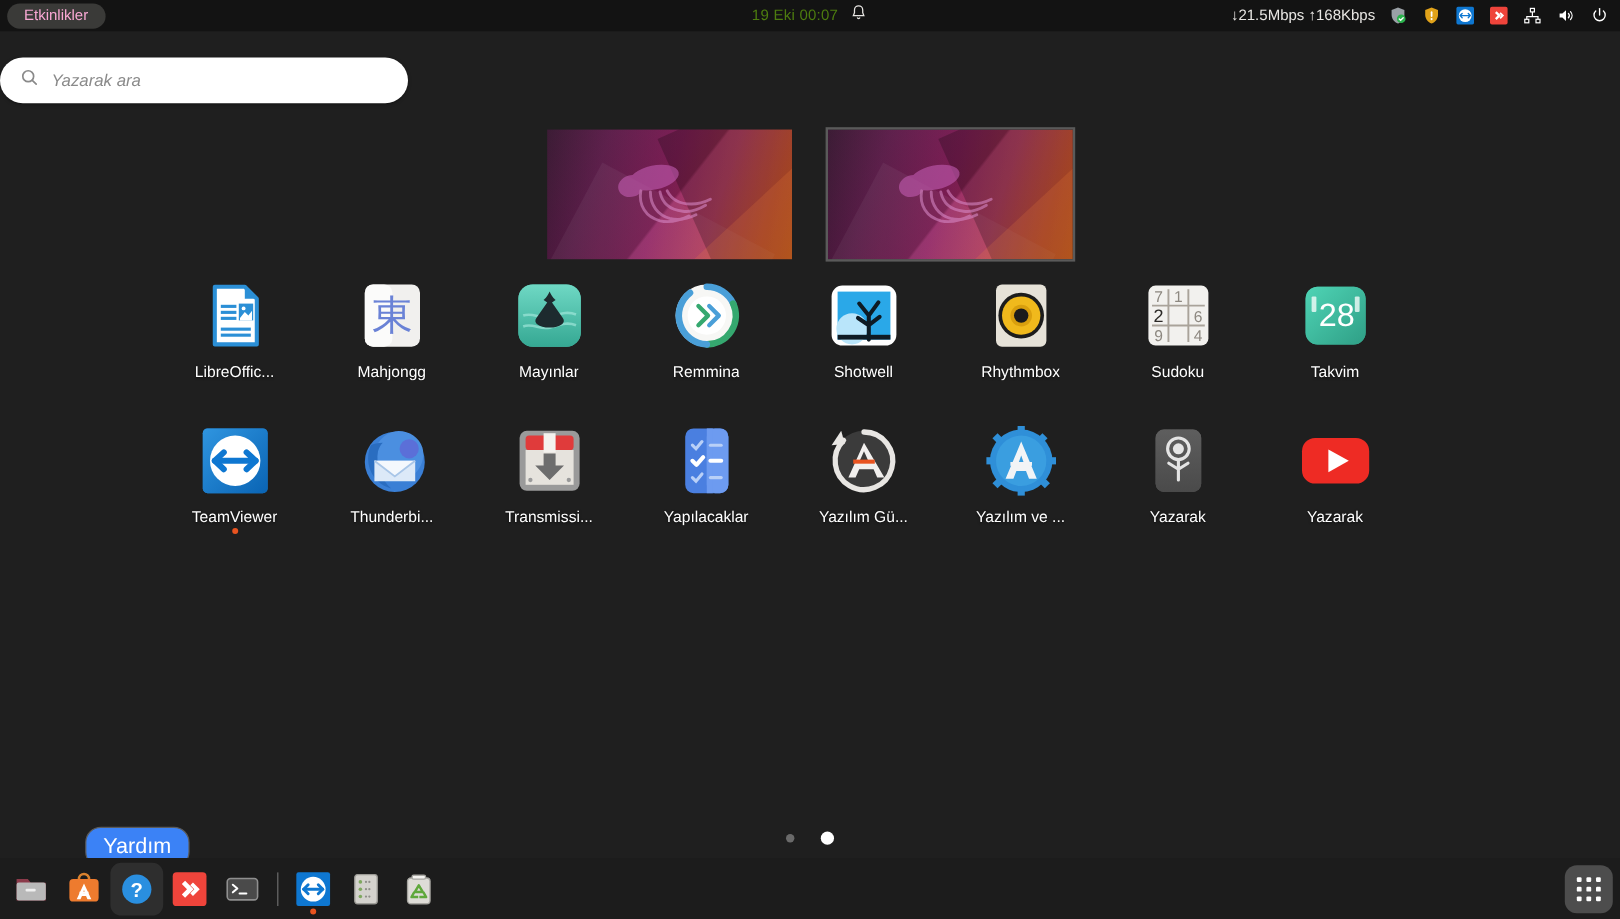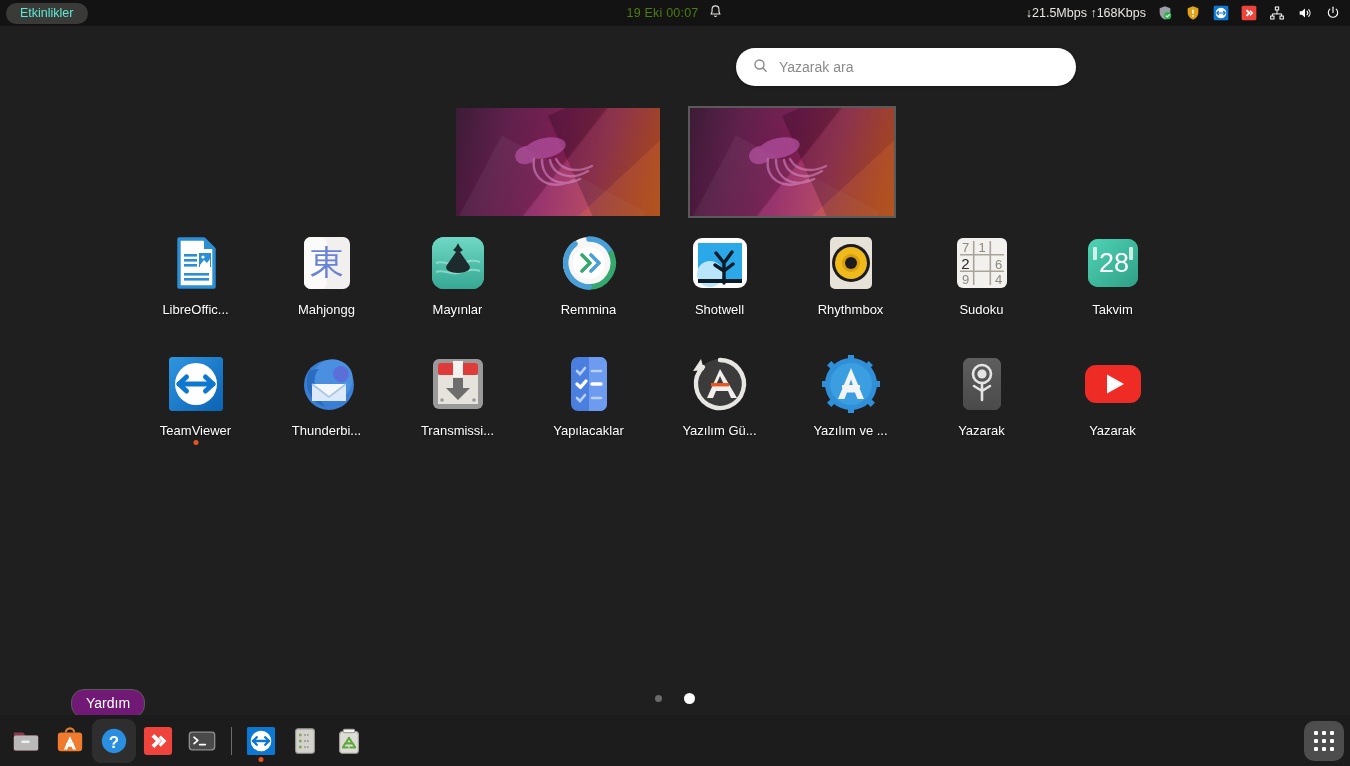--- a/index.html
+++ b/index.html
@@ -16,21 +16,21 @@
     position: absolute; top: 0; left: 0; width: 1350px; height: 26px;
     background: #131313;
     display: flex; align-items: center;
     z-index: 50;
   }
   #activities-btn {
     margin-left: 6px;
     padding: 2px 14px 3px 14px;
     border-radius: 13px;
     background: #3a3a38;
-    color: #5eead4;
+    color: #f9a8d4;
     font-size: 12.5px;
     line-height: 16px;
     cursor: pointer;
   }
   #clock-area {
     position: absolute; left: 0; right: 0;
     display: flex; align-items: center; justify-content: center;
     gap: 10px;
     pointer-events: none;
   }
@@ -41,21 +41,21 @@
     position: absolute; right: 8px; top: 0; height: 26px;
     display: flex; align-items: center; gap: 10px;
   }
   #netspeed { color: #e8e6e3; font-size: 12.5px; white-space: nowrap; margin-left: 20px; }
   .tray-ic { width: 18px; height: 18px; display: flex; align-items: center; justify-content: center; cursor: pointer; }
 
   
   #overview { position: absolute; top: 26px; left: 0; width: 1350px; height: 740px; background: #1f1f1f; }
 
   
-  #search-wrap { position: absolute; top: 22px; left: 0; width: 1076px; display: flex; justify-content: flex-end; }
+  #search-wrap { position: absolute; top: 22px; left: 0; width: 1076px; display: flex; justify-content: flex-start; font-style: italic; }
   #search-box {
     width: 340px; height: 38px; background: #ffffff; border-radius: 19px;
     display: flex; align-items: center; padding: 0 16px; gap: 10px;
     box-shadow: 0 1px 3px rgba(0,0,0,.35);
     cursor: text;
   }
   #search-placeholder { color: #8a8a8a; font-size: 14px; }
 
   
   #workspaces { position: absolute; top: 82px; left: 0; width: 1350px; display: flex; justify-content: center; gap: 30px; }
@@ -104,21 +104,21 @@
   .run-dot {
     position: absolute; bottom: -7px; left: 50%; transform: translateX(-50%);
     width: 5px; height: 5px; border-radius: 50%; background: #e95420;
   }
 
   
   #tooltip {
     position: absolute; left: 71px; top: 663px;
     padding: 5px 14px 6px;
     border: 1px solid #5b5b5b; border-radius: 13px;
-    background: #701a75; color: #ffffff; font-size: 14px;
+    background: #3b82f6; color: #ffffff; font-size: 18px;
   }
 
   
   #page-dots {
     position: absolute; top: 667px; left: 0; width: 1350px;
     display: flex; justify-content: center; align-items: center; gap: 22px;
   }
   .pdot { border-radius: 50%; cursor: pointer; }
   .pdot.inactive { width: 7px; height: 7px; background: #6a6a6a; }
   .pdot.active { width: 11px; height: 11px; background: #ffffff; }

